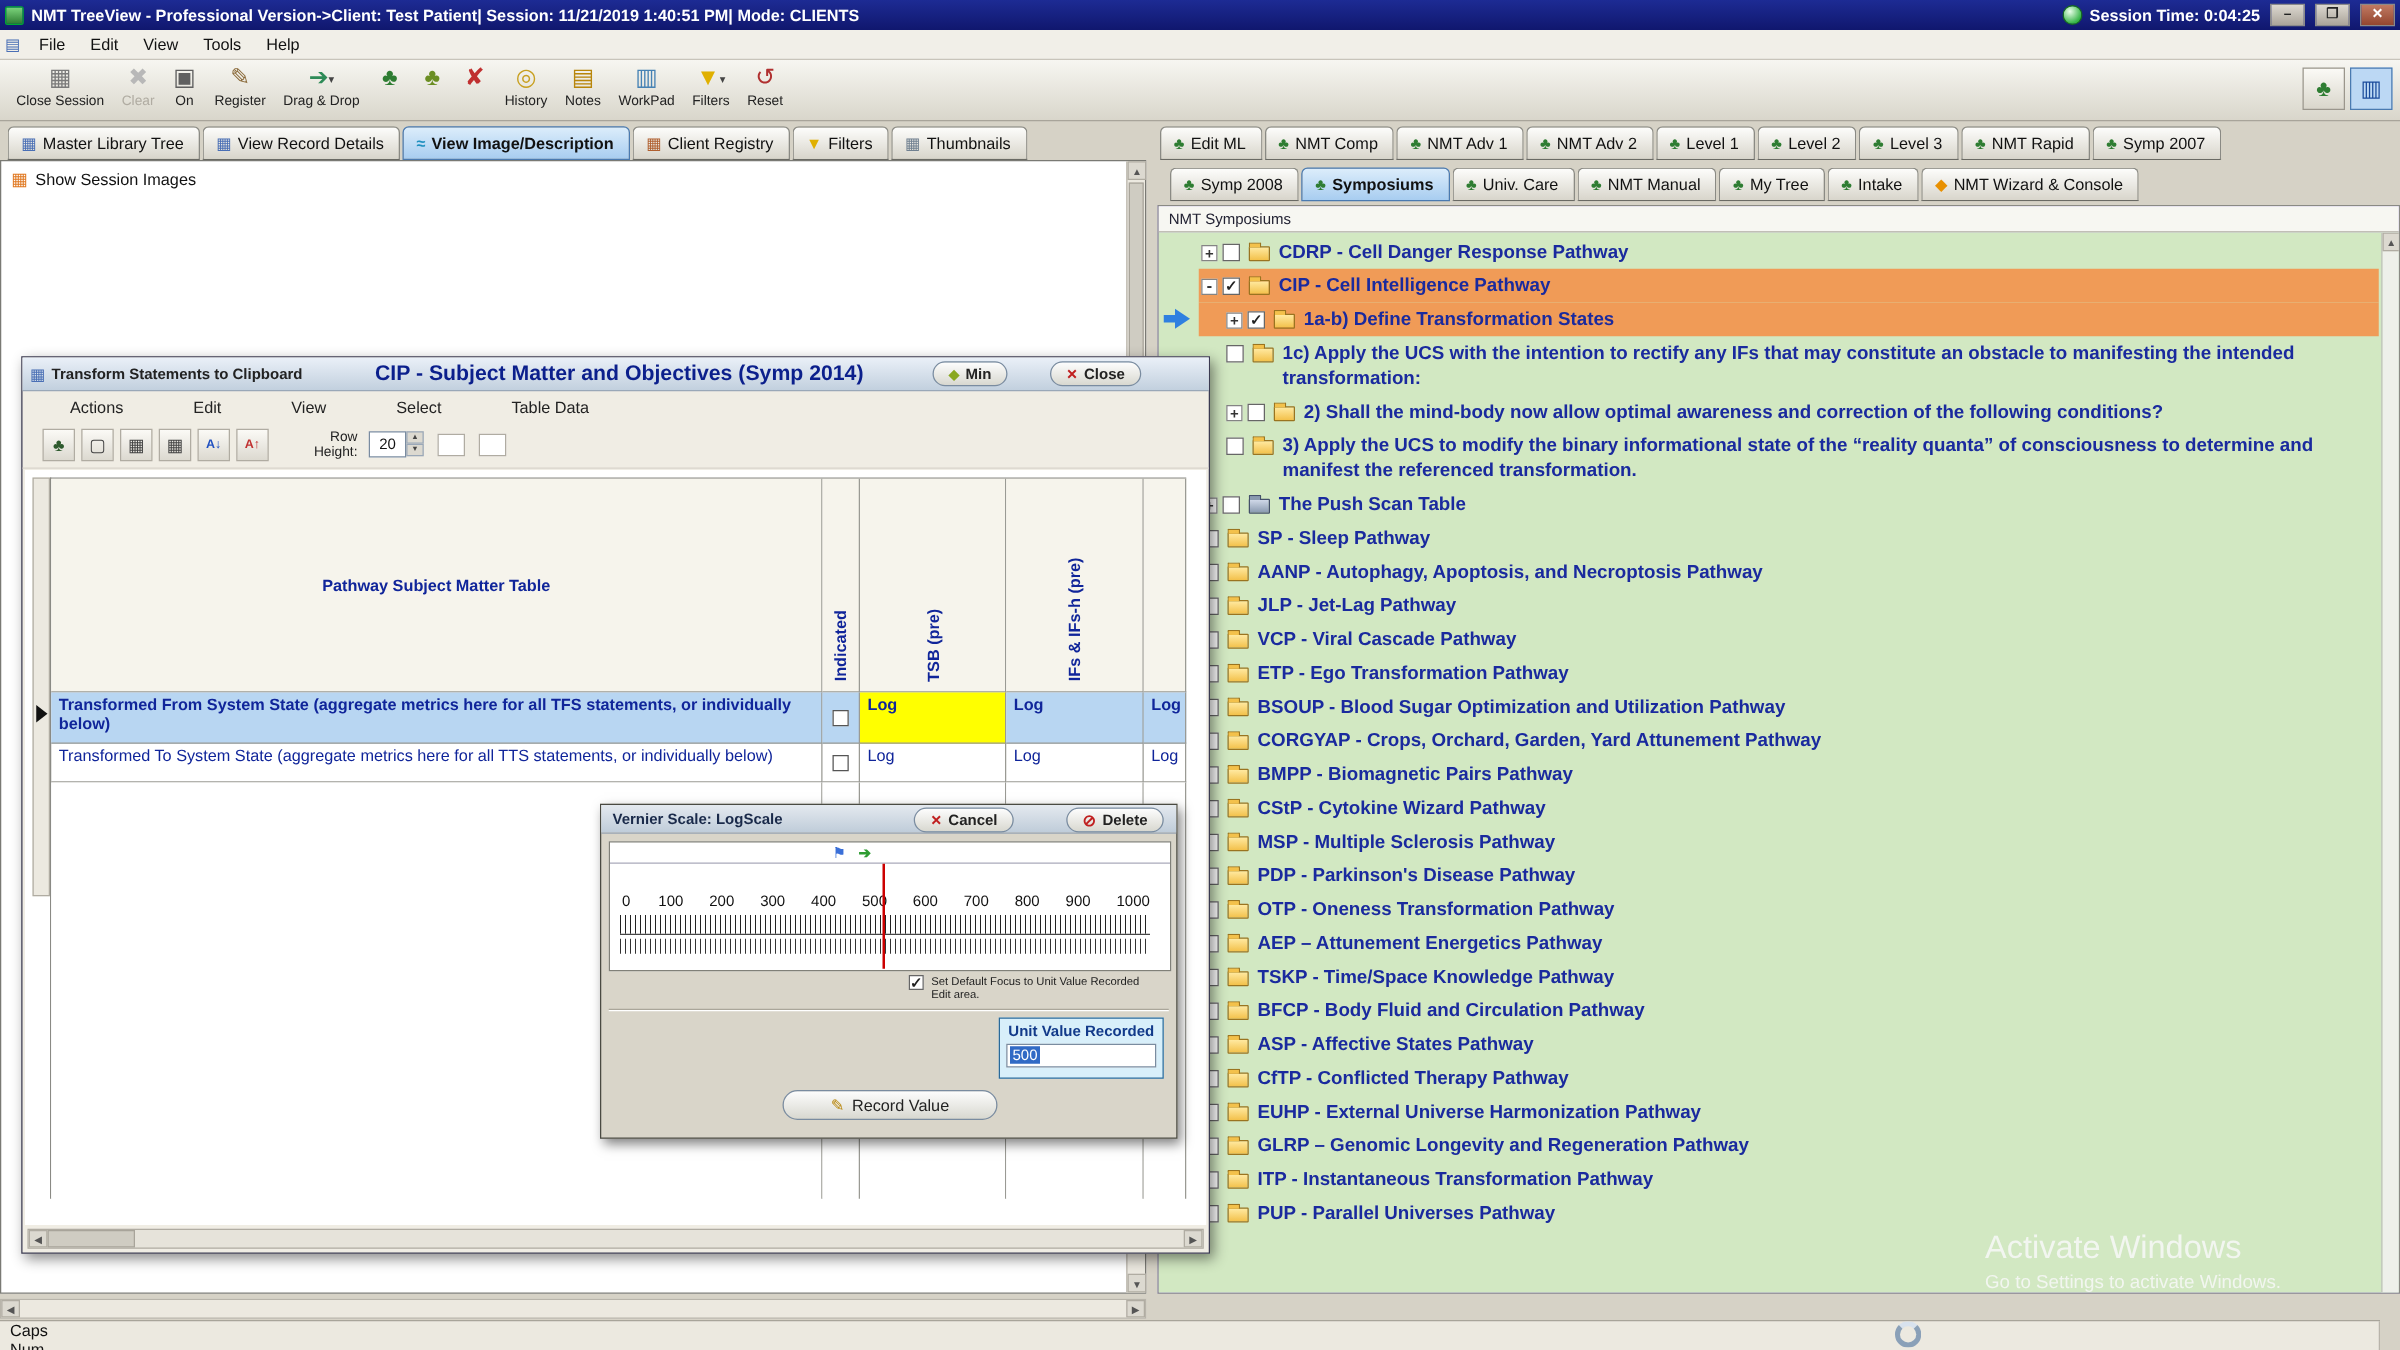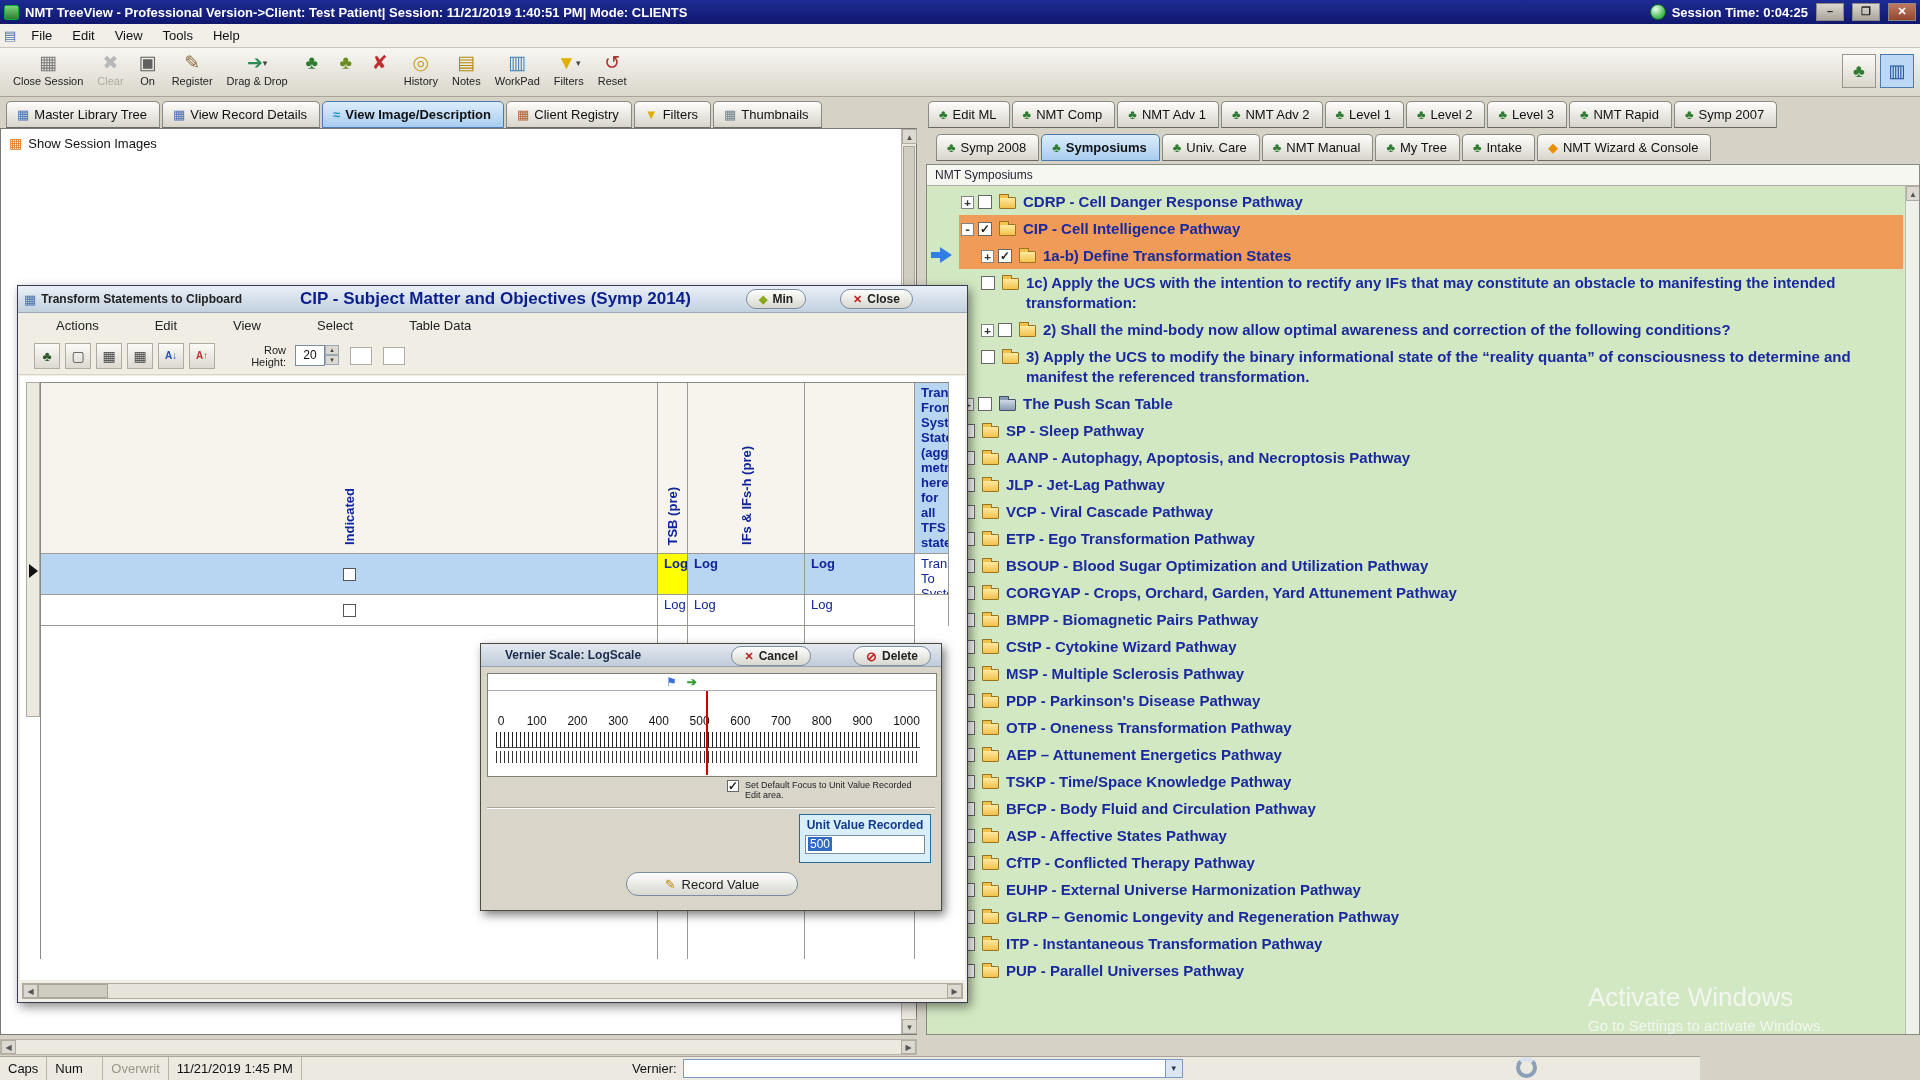--- a/index.html
+++ b/index.html
@@ -151,21 +151,21 @@
   .cell.ext{border-bottom:none;background:#fff;}
   .dlg-hscroll{position:absolute;left:4px;bottom:3px;right:4px;height:16px;background:#e6e3da;border:1px solid #b0aca2;display:flex;}
   .dlg-hscroll .scroll-arrow{height:14px;line-height:14px;}
   .dlg-hscroll .sp{flex:1;}
   .hthumb{width:70px;height:14px;background:#cfccc2;border:1px solid #a8a49a;}
 
   
   .vernier{position:absolute;left:480px;top:643px;width:462px;height:268px;background:#d9d5c9;border:1px solid #4a4a42;
     box-shadow:3px 4px 9px rgba(0,0,0,.5);z-index:20;}
   .vn-title{position:relative;height:23px;background:linear-gradient(#e4e9ef,#bfccd9);border-bottom:1px solid #98a4b2;
-    display:flex;align-items:center;padding:0 24px;font-weight:bold;font-size:12px;color:#1a2a4a;}
+    display:flex;align-items:center;padding:0 9px;font-weight:bold;font-size:12px;color:#1a2a4a;}
   .btn-cancel{left:auto;right:130px;top:2px;}
   .btn-delete{left:auto;right:10px;top:2px;}
   .btn-delete .pic{color:#c02020;font-size:13px;}
   .ruler-panel{position:absolute;left:6px;top:29px;width:450px;height:104px;background:#fff;border:1px solid #808078;}
   .ruler-icons{position:absolute;left:178px;top:1px;display:flex;gap:10px;font-size:12px;}
   .ruler-icons .i1{color:#3a6fd8;}
   .ruler-icons .i2{color:#2e9d32;font-weight:bold;}
   .ruler-topline{position:absolute;left:0;right:0;top:16px;border-top:1px solid #aab;} 
   .nums{position:absolute;left:8px;top:40px;width:424px;display:flex;justify-content:space-between;font-size:12px;color:#111;}
   .nums span{min-width:10px;text-align:center;}
@@ -180,22 +180,22 @@
   .vn-sep{position:absolute;left:6px;right:6px;top:163px;border-top:1px solid #aaa69a;border-bottom:1px solid #fff;}
   .unit-panel{position:absolute;left:318px;top:170px;width:132px;height:49px;background:#d8effa;border:1px solid #2a6a9a;padding:3px 5px;}
   .unit-label{font-size:12px;font-weight:bold;color:#123a8a;text-align:center;}
   .unit-input{margin-top:3px;height:19px;background:#fff;border:1px solid #7a8ca0;padding:1px 2px;font-size:12px;}
   .unit-input .selval{background:#316ac5;color:#fff;padding:0 2px;}
   .record-btn{position:absolute;left:145px;top:228px;width:172px;height:24px;border:1px solid #7a8ca0;border-radius:12px;
     background:linear-gradient(#fdfdfd,#d8d8d0);display:flex;align-items:center;justify-content:center;gap:6px;font-size:13px;color:#222;}
   .record-btn .pic{color:#b8860b;font-size:13px;}
 
   
-  .statusbar{position:absolute;left:0;top:1056px;width:1700px;height:24px;background:#ece9e0;border-top:1px solid #a8a49a;
-    display:flex;align-items:stretch;font-size:13px;}
+  .statusbar{position:absolute;left:0;top:1056px;width:1904px;height:24px;background:#ece9e0;border-top:1px solid #a8a49a;
+    display:flex;align-items:stretch;font-size:13px;flex-direction:column;}
   .sb-cell{border-right:1px solid #b8b4aa;display:flex;align-items:center;padding:0 8px;white-space:nowrap;}
   .sb-cell.gray{color:#9a968c;}
   .sb-filters{margin-left:330px;display:flex;align-items:center;gap:6px;}
   .sb-combo{width:500px;height:19px;background:#fff;border:1px solid #7a9ac0;display:flex;}
   .sb-combo .sp{flex:1;}
   .sb-combo .dd{width:17px;background:#dce6f2;border-left:1px solid #7a9ac0;font-size:8px;line-height:17px;text-align:center;color:#335;}
   .busy-ring{position:absolute;left:1516px;top:1057px;width:21px;height:21px;border-radius:50%;
     border:4px solid #8aa0b8;border-top-color:#d8e2ee;z-index:30;}
 </style>
 </head>
@@ -811,20 +811,21 @@
           </div>
       </div>
       <div class="flatbox"></div>
       <div class="flatbox"></div>
     </div>
     <div class="dlg-body">
       <div class="rowhdr-strip"></div>
       <div class="row-sel"></div>
       <div class="grid">
 
+        <div class="cell hdr">Pathway Subject Matter Table</div>
         <div class="cell vhdr">
             <span class="vtext">Indicated</span>
           </div>
         <div class="cell vhdr">
             <span class="vtext">TSB (pre)</span>
           </div>
         <div class="cell vhdr">
             <span class="vtext">IFs &amp; IFs-h (pre)</span>
           </div>
         <div class="cell vhdr"></div>

